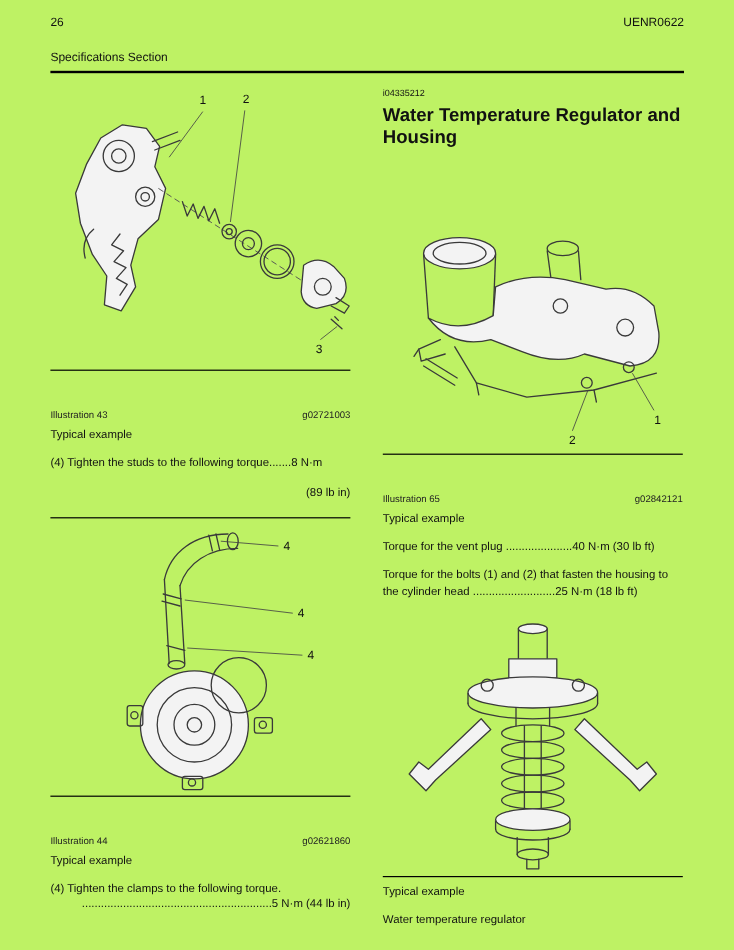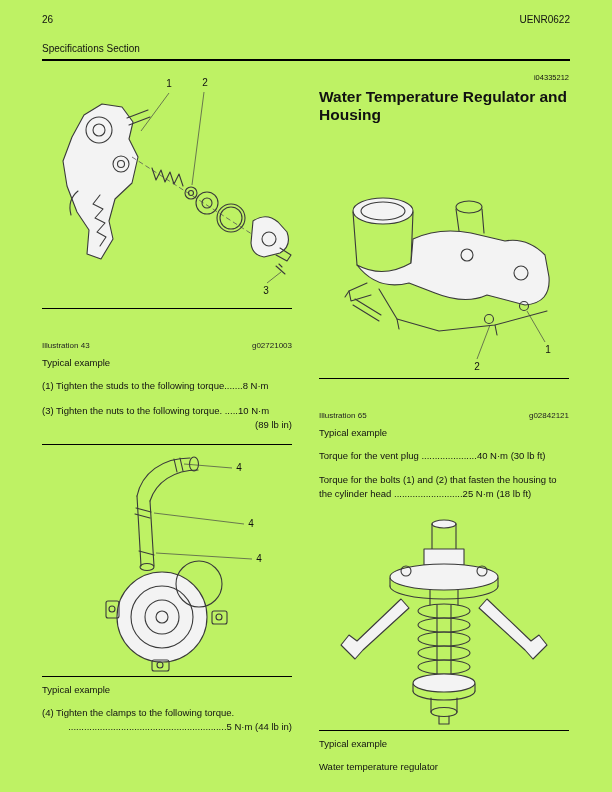--- a/index.html
+++ b/index.html
@@ -10,21 +10,21 @@
   .header-rule{border:none;border-top:2px solid #000;margin:5px 0 0;}
   .columns{display:flex;gap:27px;margin-top:12px;}
   .col{width:250px;flex:0 0 250px;}
   figure{margin:0;}
   .ill-rule{border:none;border-top:1px solid #000;margin:3px 0 2px;}
   .meta-row{display:flex;justify-content:space-between;font-size:8px;color:#222;margin-top:32px;}
   .caption{font-size:9.5px;margin-top:7px;}
   .spec{font-size:9.5px;line-height:1.45;margin-top:11px;}
   .spec .r{text-align:right;}
   .divider{border:none;border-top:1px solid #000;margin:13px 0 6px;}
-  .ref-code{font-size:7.5px;text-align:right;margin-bottom:6px;}
+  .ref-code{font-size:7.5px;text-align:left;margin-bottom:6px;}
   .article-title{font-size:15.5px;font-weight:bold;line-height:1.18;}
   .fig45{margin-top:54px;}
   .fig46{margin-top:14px;}
   .note{font-size:9.5px;margin-top:12px;}
   svg{display:block;margin:0 auto;}
   .co{font-size:10px;fill:#111;font-family:"Liberation Sans",sans-serif;}
   .ln{stroke:#3a3a3a;stroke-width:1.1;fill:none;stroke-linecap:round;stroke-linejoin:round;}
   .fl{fill:#f3f3f3;}
   .thin{stroke:#444;stroke-width:0.7;fill:none;}
 </style>
@@ -83,24 +83,23 @@
         </svg>
         <hr class="ill-rule">
         <div class="meta-row">
           <span>Illustration 43</span>
           <span>g02721003</span>
         </div>
         <div class="caption">Typical example</div>
       </figure>
 
       <div class="spec">
-        <div>(1) Tighten the studs to the following torque.......8 N·m</div>
-      </div>
-      <div class="spec">
-        <div>(3) Tighten the nuts to the following torque. .....10 N·m</div>
+        <div>(4) Tighten the studs to the following torque.......8 N·m</div>
+      </div>
+      <div class="spec">
         <div class="r">(89 lb in)</div>
       </div>
 
       <hr class="divider">
 
       <figure>
         <svg width="250" height="222" viewBox="0 0 250 222" aria-hidden="true">
           <g class="ln">
             <path d="M148,7 C120,7 100,22 95,45"></path>
             <path d="M156,19 C132,19 114,31 108,50"></path>
@@ -128,20 +127,24 @@
           <g class="thin">
             <line x1="190" y1="17" x2="142" y2="13"></line>
             <line x1="202" y1="73" x2="112" y2="62"></line>
             <line x1="210" y1="108" x2="114" y2="102"></line>
           </g>
           <text class="co" text-anchor="middle" x="197" y="20">4</text>
           <text class="co" text-anchor="middle" x="209" y="76">4</text>
           <text class="co" text-anchor="middle" x="217" y="111">4</text>
         </svg>
         <hr class="ill-rule">
+        <div class="meta-row">
+          <span>Illustration 44</span>
+          <span>g02621860</span>
+        </div>
         <div class="caption">Typical example</div>
       </figure>
 
       <div class="spec">
         <div>(4) Tighten the clamps to the following torque.</div>
         <div class="r">............................................................5 N·m (44 lb in)</div>
       </div>
 
     </div>
 

